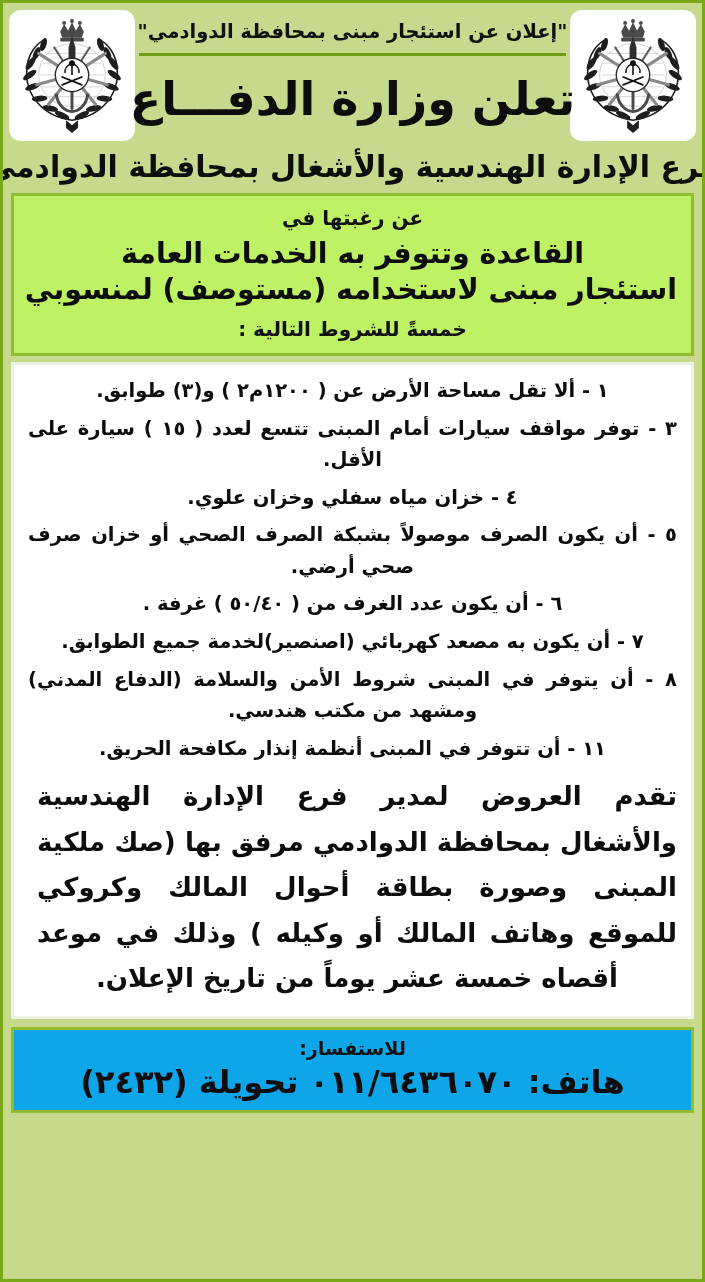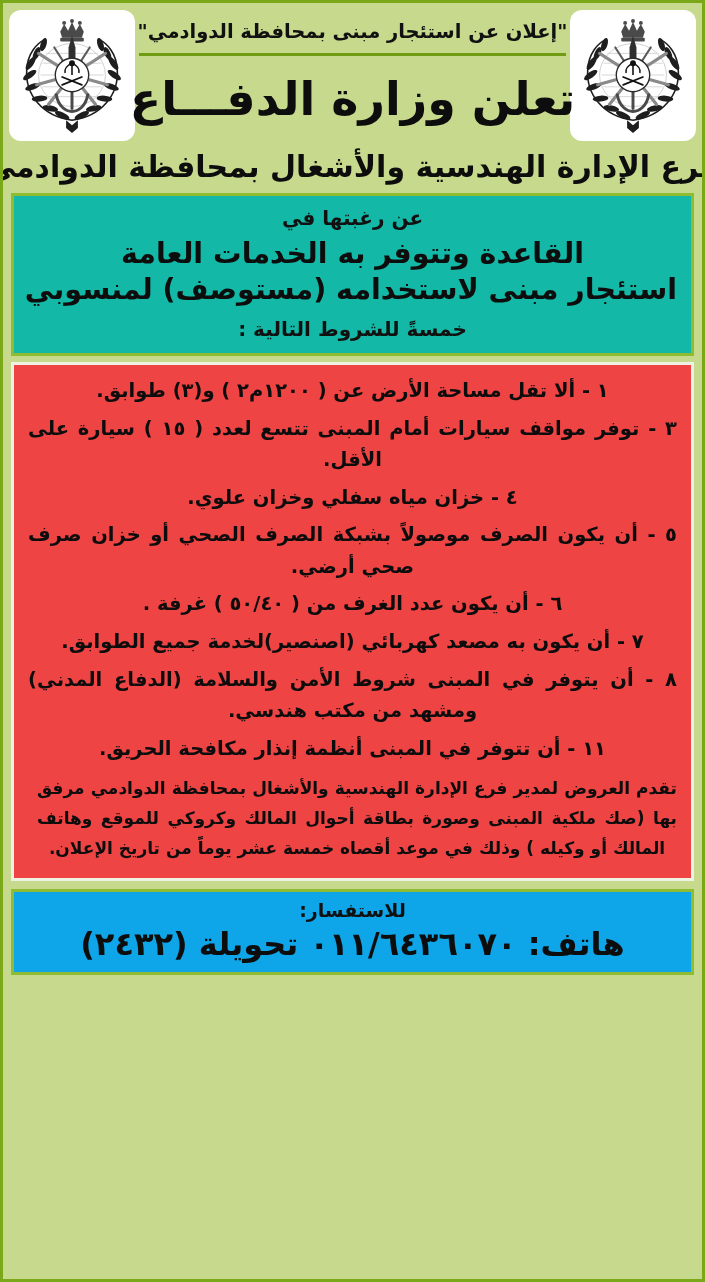--- a/index.html
+++ b/index.html
@@ -104,21 +104,21 @@
     font-weight: bold;
     color: #0d0d0d;
     white-space: nowrap;
   }
 
   
   .intent-panel {
     position: relative;
     margin: 0 8px 0 8px;
     border: 3px solid #8fbc30;
-    background: #14b8a6;
+    background: #bef264;
     padding: 10px 14px 12px 14px;
     box-sizing: border-box;
     text-align: center;
   }
   .intent-lead {
     font-size: 20px;
     font-weight: bold;
     color: #111;
     margin-bottom: 6px;
   }
@@ -133,38 +133,38 @@
     font-size: 20px;
     font-weight: bold;
     color: #111;
     margin-top: 8px;
   }
 
   
   .conditions-outer {
     margin: 6px 8px 0 8px;
     border: 3px solid #eef2e2;
-    background: #ef4444;
+    background: #ffffff;
     box-sizing: border-box;
     padding: 10px 14px 12px 14px;
   }
   .cond-item {
     font-size: 19.5px;
     font-weight: bold;
     color: #0d0d0d;
     line-height: 1.62;
     text-align: center;
     margin: 0 0 6px 0;
   }
   .cond-item.justify {
     text-align: justify;
     text-align-last: center;
   }
   .closing-para {
-    font-size: 17px;
+    font-size: 26px;
     font-weight: bold;
     color: #0d0d0d;
     line-height: 1.75;
     text-align: justify;
     text-align-last: center;
     margin: 10px 0 2px 9px;
   }
 
   
   .footer {

